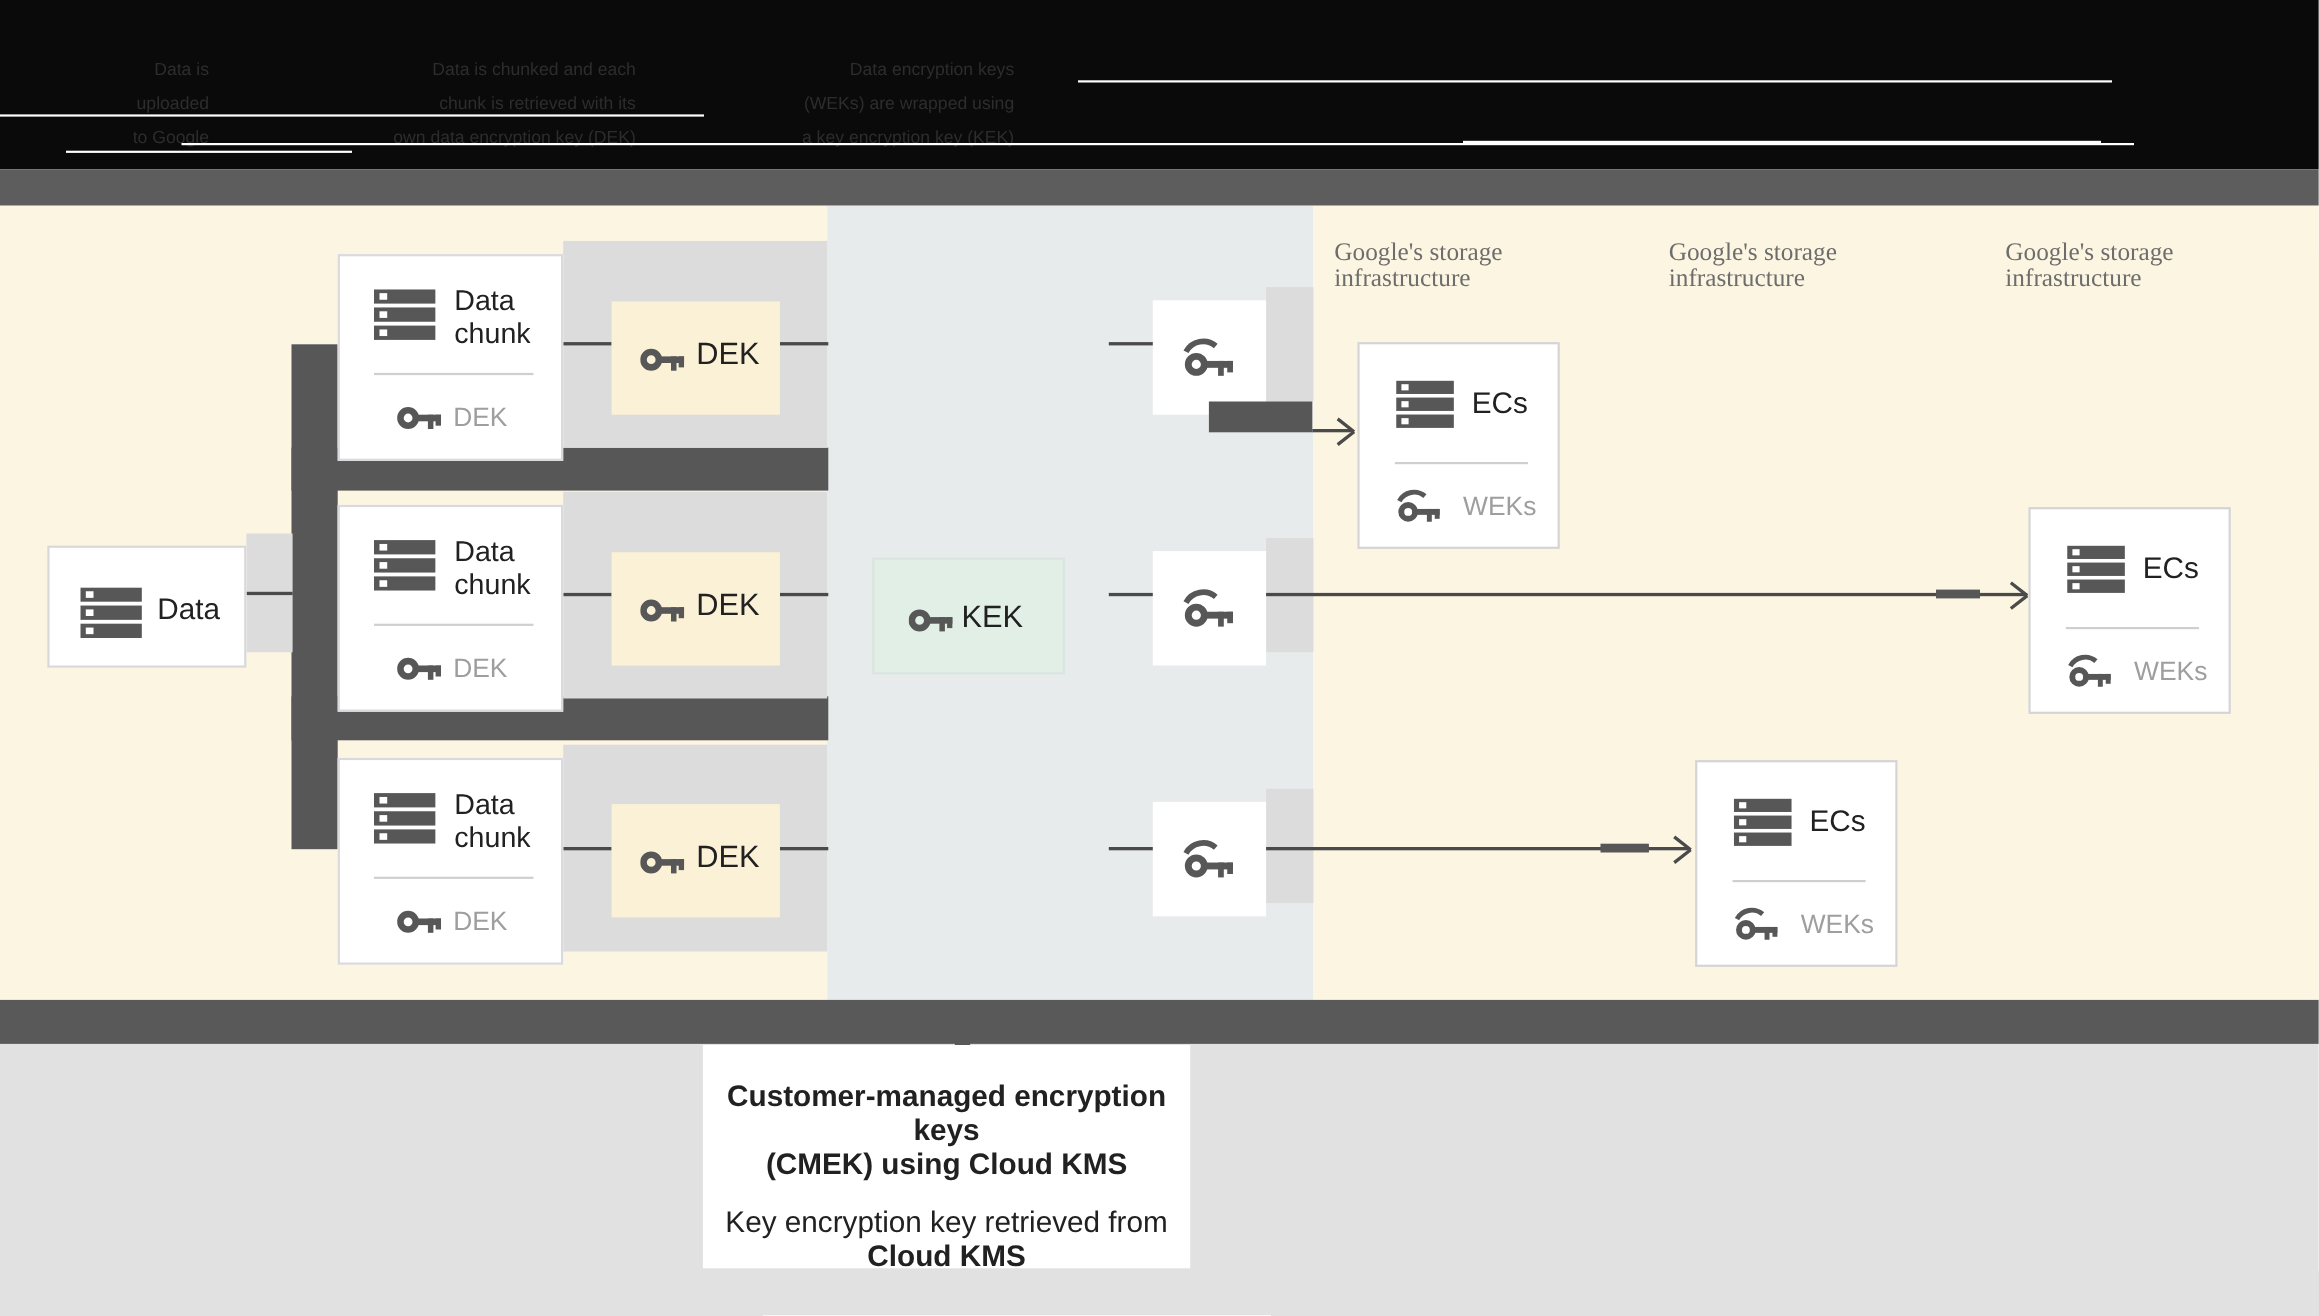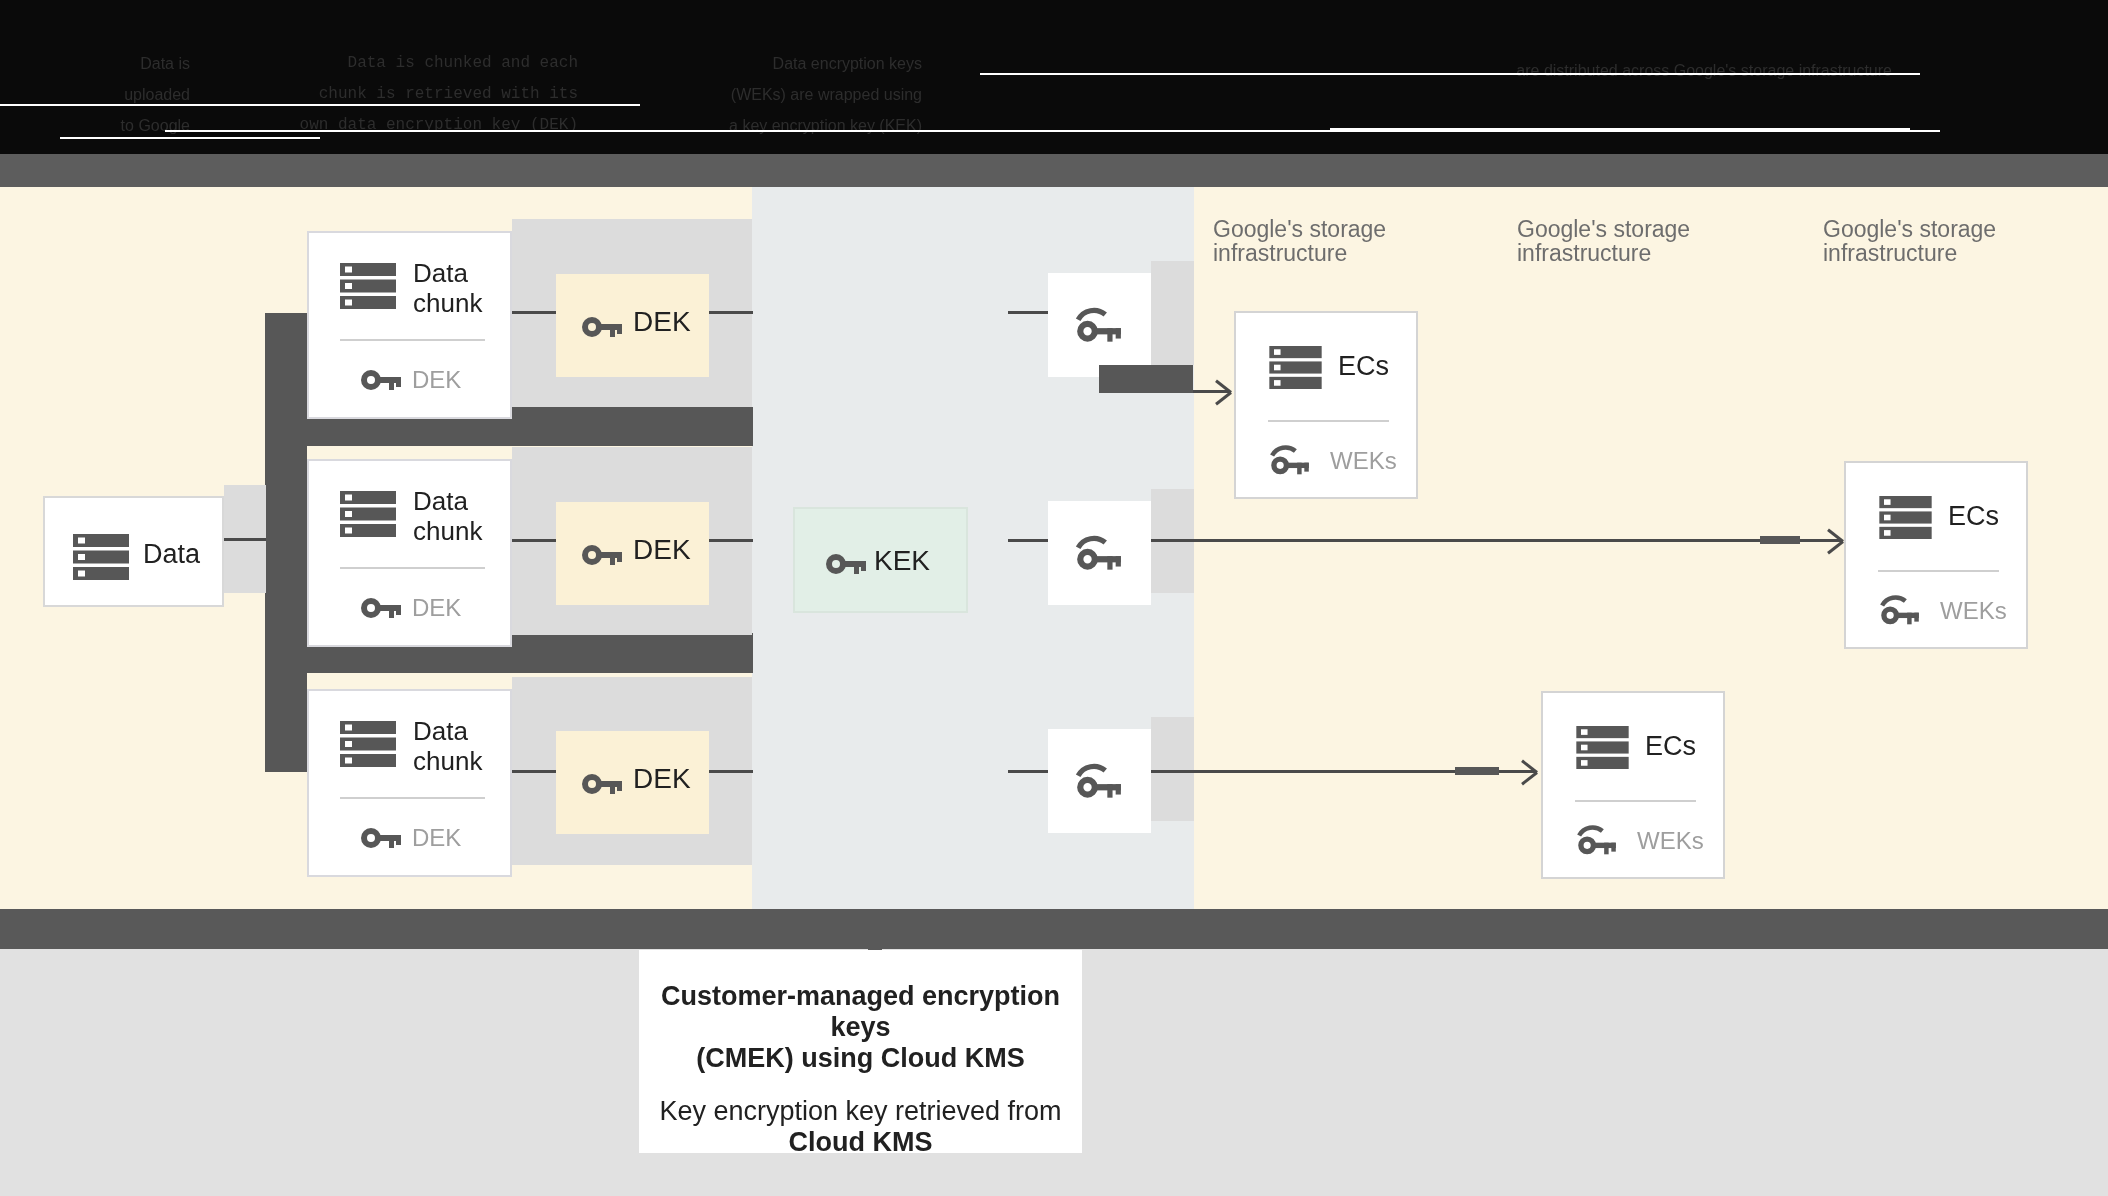--- a/index.html
+++ b/index.html
@@ -10,21 +10,21 @@
   }
   html,body{margin:0;padding:0;background:#fff;}
   .stage{position:relative;width:2108px;height:1196px;overflow:hidden;
          font-family:"Liberation Sans","DejaVu Sans",sans-serif;color:var(--text);}
   .abs{position:absolute;}
 
   
   .hdr{left:0;top:0;width:2108px;height:154px;background:var(--headerbg);}
   .hblock{position:absolute;color:var(--headertext);font-size:16px;line-height:31px;text-align:right;}
   .hb1{left:50px;top:48px;width:140px;}
-  .hb2{left:288px;top:48px;width:290px;font-family:Liberation Mono, monospace;}
+  .hb2{left:288px;top:48px;width:290px;}
   .hb3{left:640px;top:48px;width:282px;}
   .hb4{left:1320px;top:54px;width:572px;line-height:34px;}
   .streak{position:absolute;height:2px;background:#fff;}
 
   .graybandtop{left:0;top:154px;width:2108px;height:33px;background:var(--bandtop);}
 
   
   .zone{top:187px;height:722px;}
   .zcream-l{left:0;width:752px;background:var(--cream);}
   .zblue{left:752px;width:442px;background:var(--blue);}
@@ -83,21 +83,21 @@
   .hline{position:absolute;height:3px;background:var(--line);}
   .thickseg{position:absolute;height:8px;background:var(--comb);}
   .darkstub{left:1099px;top:365px;width:94px;height:28px;background:var(--comb);}
   .chev{position:absolute;width:18px;height:34px;}
   .chev::before,.chev::after{content:"";position:absolute;right:0;top:calc(50% - 1.5px);
     width:19px;height:3px;background:var(--line);transform-origin:100% 50%;}
   .chev::before{transform:rotate(-38deg);}
   .chev::after{transform:rotate(38deg);}
 
   
-  .storelabel{position:absolute;top:217px;width:230px;font-size:23px;line-height:24px;color:var(--labelgray);}
+  .storelabel{position:absolute;top:217px;width:230px;font-size:23px;line-height:24px;color:var(--labelgray);font-family:Liberation Serif, serif;}
   .sl1{left:1213px;} .sl2{left:1517px;} .sl3{left:1823px;}
 
   
   .bottombg{left:0;top:949px;width:2108px;height:247px;background:var(--bottom);}
   .graybandbottom{left:0;top:909px;width:2108px;height:40px;background:var(--bandbottom);}
   .notch{left:868px;top:948px;width:14px;height:9px;background:var(--bandbottom);}
   .caption{left:639px;top:950px;width:443px;height:203px;background:#fff;text-align:center;
            font-size:27px;line-height:31px;padding-top:31px;box-sizing:border-box;}
   .caption .bold{font-weight:bold;}
   .caption .gap{height:22px;}
@@ -119,21 +119,20 @@
       <div>Data is chunked and each</div>
       <div>chunk is retrieved with its</div>
       <div>own data encryption key (DEK)</div>
     </div>
     <div class="hblock hb3">
       <div>Data encryption keys</div>
       <div>(WEKs) are wrapped using</div>
       <div>a key encryption key (KEK)</div>
     </div>
     <div class="hblock hb4">
-      <div>are distributed across Google's storage infrastructure</div>
     </div>
     <div class="streak" style="left:165px;top:130px;width:1775px;"></div>
     <div class="streak" style="left:980px;top:73px;width:940px;"></div>
     <div class="streak" style="left:0;top:104px;width:640px;"></div>
     <div class="streak" style="left:60px;top:137px;width:260px;"></div>
     <div class="streak" style="left:1330px;top:128px;width:580px;"></div>
   </div>
 
   <div class="abs graybandtop"></div>
 

